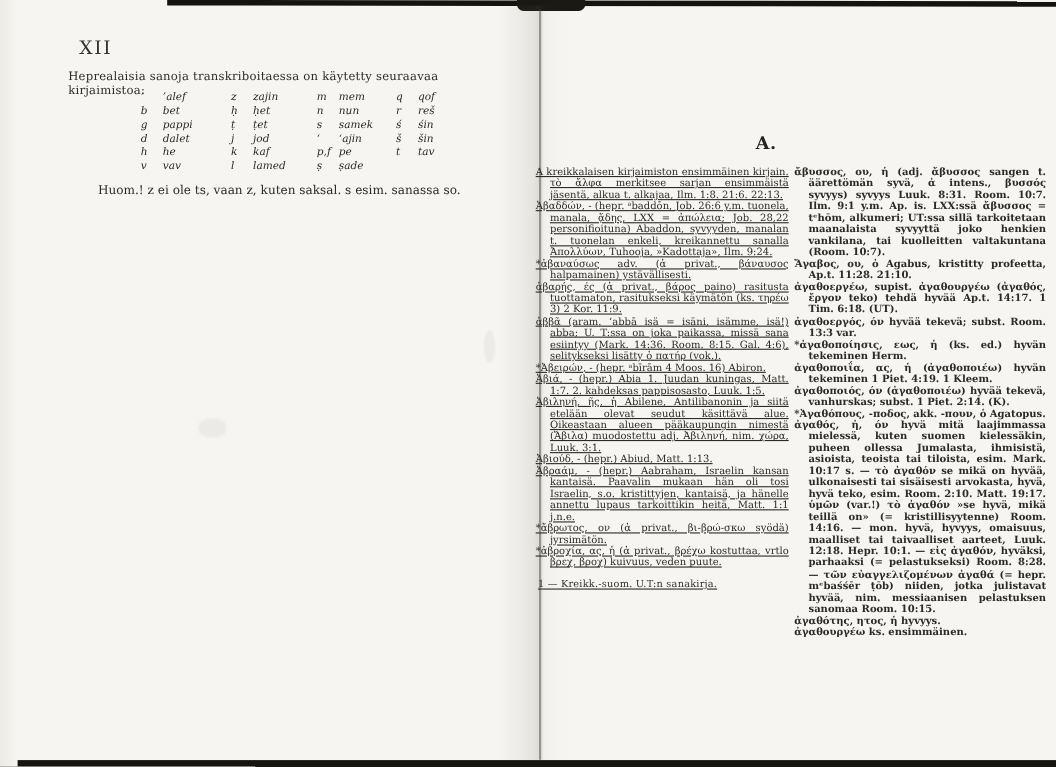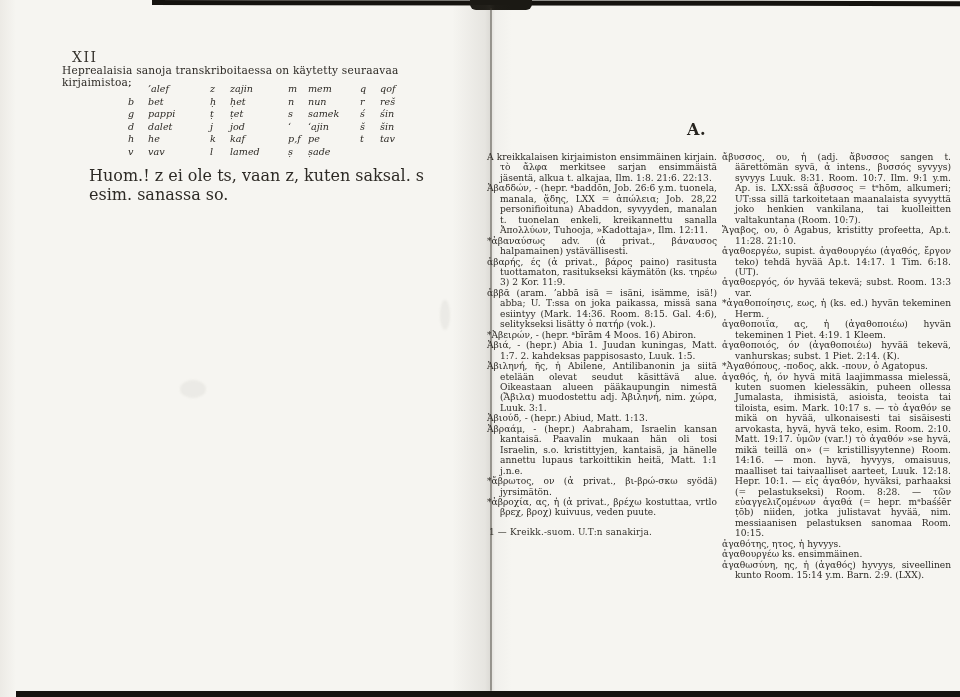--- a/index.html
+++ b/index.html
@@ -16,35 +16,35 @@
   .edge-left{position:absolute;left:0;top:0;width:16px;height:697px;background:linear-gradient(90deg,#eceae5,#f6f5f1);}
   .gutter{position:absolute;left:452px;top:5px;width:60px;height:686px;
     background:linear-gradient(90deg,rgba(90,85,75,0) 0%,rgba(90,85,75,.10) 55%,rgba(90,85,75,.16) 63%,rgba(90,85,75,.03) 72%,rgba(90,85,75,0) 100%);}
   .gutter-line{position:absolute;left:490px;top:8px;width:2px;height:683px;background:rgba(60,55,46,.45);border-radius:2px;}
   .page{position:absolute;top:5px;height:686px;background:transparent;}
   .page-left{left:16px;width:436px;}
   .page-right{left:512px;width:448px;}
   .smudge{position:absolute;border-radius:50%;background:rgba(120,115,105,.08);filter:blur(1px);}
 
   
-  .folio{position:absolute;left:56px;top:44px;font-size:14px;letter-spacing:1.5px;color:#35322c;}
+  .folio{position:absolute;left:56px;top:29px;font-size:17px;letter-spacing:1.5px;color:#35322c;}
   .translit-heading{position:absolute;left:46px;top:59px;width:360px;font-size:10.6px;letter-spacing:.2px;}
   .translit-table{position:absolute;left:112px;top:78px;width:290px;display:flex;}
   .tcol{display:flex;flex-direction:column;}
   .tcol-1{width:82px;} .tcol-2{width:78px;} .tcol-3{width:72px;} .tcol-4{width:58px;}
   .tr{display:flex;height:12.6px;font-size:9.6px;font-style:italic;}
   .sym{width:20px;flex:0 0 20px;}
   .nm{flex:1;}
-  .translit-note{position:absolute;left:73px;top:161px;width:340px;font-size:16px;}
+  .translit-note{position:absolute;left:73px;top:161px;width:340px;font-size:11px;}
 
   
   .section-letter{position:absolute;left:687px;top:120px;font-size:16px;font-weight:bold;letter-spacing:.5px;color:#26231e;}
   .dict-col{position:absolute;top:152px;font-size:9.1px;line-height:10.45px;text-align:justify;color:#2d2a25;}
-  .dict-col-1{left:487px;width:230px;}
-  .dict-col-2{left:722px;width:229px;}
+  .dict-col-1{left:487px;width:230px;text-decoration:underline;}
+  .dict-col-2{left:722px;width:229px;font-weight:bold;}
   .entry{margin:0;padding-left:13px;text-indent:-13px;}
   .footnote{margin-top:9px;font-size:8.9px;text-indent:0;padding-left:2px;letter-spacing:.2px;color:#34312b;}
 </style>
 </head>
 <body>
 
 <div class="edge-top"></div>
 <div class="edge-top-knot"></div>
 <div class="edge-bottom"></div>
 <div class="edge-left"></div>
@@ -159,21 +159,21 @@
       </div>
   </div>
   <div class="translit-note">Huom.! z ei ole ts, vaan z, kuten saksal. s esim. sanassa so.</div>
 </div>
 
 <div class="page page-right"></div>
 <div class="section-letter">A.</div>
 <div class="dict-col dict-col-1">
   <div>
       <p class="entry">A kreikkalaisen kirjaimiston ensimmäinen kirjain. τὸ ἄλφα merkitsee sarjan ensimmäistä jäsentä, alkua t. alkajaa, Ilm. 1:8. 21:6. 22:13.</p>
-      <p class="entry">Ἀβαδδών, - (hepr. ᵃbaddōn, Job. 26:6 y.m. tuonela, manala, ᾅδης, LXX = ἀπώλεια; Job. 28,22 personifioituna) Abaddon, syvyyden, manalan t. tuonelan enkeli, kreikannettu sanalla Ἀπολλύων, Tuhooja, »Kadottaja», Ilm. 12:11.</p>
+      <p class="entry">Ἀβαδδών, - (hepr. ᵃbaddōn, Job. 26:6 y.m. tuonela, manala, ᾅδης, LXX = ἀπώλεια; Job. 28,22 personifioituna) Abaddon, syvyyden, manalan t. tuonelan enkeli, kreikannettu sanalla Ἀπολλύων, Tuhooja, »Kadottaja», Ilm. 9:24.</p>
       <p class="entry">*ἀβαναύσως adv. (ἀ privat., βάναυσος halpamainen) ystävällisesti.</p>
       <p class="entry">ἀβαρής, ές (ἀ privat., βάρος paino) rasitusta tuottamaton, rasitukseksi käymätön (ks. τηρέω 3) 2 Kor. 11:9.</p>
       <p class="entry">ἀββᾶ (aram. ’abbā isä = isäni, isämme, isä!) abba; U. T:ssa on joka paikassa, missä sana esiintyy (Mark. 14:36. Room. 8:15. Gal. 4:6), selitykseksi lisätty ὁ πατήρ (vok.).</p>
       <p class="entry">*Ἀβειρών, - (hepr. ᵃbīrām 4 Moos. 16) Abiron.</p>
       <p class="entry">Ἀβιά, - (hepr.) Abia 1. Juudan kuningas, Matt. 1:7. 2. kahdeksas pappisosasto, Luuk. 1:5.</p>
       <p class="entry">Ἀβιληνή, ῆς, ἡ Abilene, Antilibanonin ja siitä etelään olevat seudut käsittävä alue. Oikeastaan alueen pääkaupungin nimestä (Ἄβιλα) muodostettu adj. Ἀβιληνή, nim. χώρα, Luuk. 3:1.</p>
       <p class="entry">Ἀβιούδ, - (hepr.) Abiud, Matt. 1:13.</p>
       <p class="entry">Ἀβραάμ, - (hepr.) Aabraham, Israelin kansan kantaisä. Paavalin mukaan hän oli tosi Israelin, s.o. kristittyjen, kantaisä, ja hänelle annettu lupaus tarkoittikin heitä, Matt. 1:1 j.n.e.</p>
       <p class="entry">*ἄβρωτος, ον (ἀ privat., βι-βρώ-σκω syödä) jyrsimätön.</p>
       <p class="entry">*ἀβροχία, ας, ἡ (ἀ privat., βρέχω kostuttaa, vrtlo βρεχ, βροχ) kuivuus, veden puute.</p>
@@ -186,15 +186,14 @@
       <p class="entry">Ἄγαβος, ου, ὁ Agabus, kristitty profeetta, Ap.t. 11:28. 21:10.</p>
       <p class="entry">ἀγαθοεργέω, supist. ἀγαθουργέω (ἀγαθός, ἔργον teko) tehdä hyvää Ap.t. 14:17. 1 Tim. 6:18. (UT).</p>
       <p class="entry">ἀγαθοεργός, όν hyvää tekevä; subst. Room. 13:3 var.</p>
       <p class="entry">*ἀγαθοποίησις, εως, ἡ (ks. ed.) hyvän tekeminen Herm.</p>
       <p class="entry">ἀγαθοποιΐα, ας, ἡ (ἀγαθοποιέω) hyvän tekeminen 1 Piet. 4:19. 1 Kleem.</p>
       <p class="entry">ἀγαθοποιός, όν (ἀγαθοποιέω) hyvää tekevä, vanhurskas; subst. 1 Piet. 2:14. (K).</p>
       <p class="entry">*Ἀγαθόπους, -ποδος, akk. -πουν, ὁ Agatopus.</p>
       <p class="entry">ἀγαθός, ἡ, όν hyvä mitä laajimmassa mielessä, kuten suomen kielessäkin, puheen ollessa Jumalasta, ihmisistä, asioista, teoista tai tiloista, esim. Mark. 10:17 s. — τὸ ἀγαθόν se mikä on hyvää, ulkonaisesti tai sisäisesti arvokasta, hyvä, hyvä teko, esim. Room. 2:10. Matt. 19:17. ὑμῶν (var.!) τὸ ἀγαθόν »se hyvä, mikä teillä on» (= kristillisyytenne) Room. 14:16. — mon. hyvä, hyvyys, omaisuus, maalliset tai taivaalliset aarteet, Luuk. 12:18. Hepr. 10:1. — εἰς ἀγαθόν, hyväksi, parhaaksi (= pelastukseksi) Room. 8:28. — τῶν εὐαγγελιζομένων ἀγαθά (= hepr. mᵉbaśśēr ṭōb) niiden, jotka julistavat hyvää, nim. messiaanisen pelastuksen sanomaa Room. 10:15.</p>
       <p class="entry">ἀγαθότης, ητος, ἡ hyvyys.</p>
       <p class="entry">ἀγαθουργέω ks. ensimmäinen.</p>
-      <p class="entry">ἀγαθωσύνη, ης, ἡ (ἀγαθός) hyvyys, siveellinen kunto Room. 15:14 y.m. Barn. 2:9. (LXX).</p>
     </div>
 </div>
 
 </body></html>

